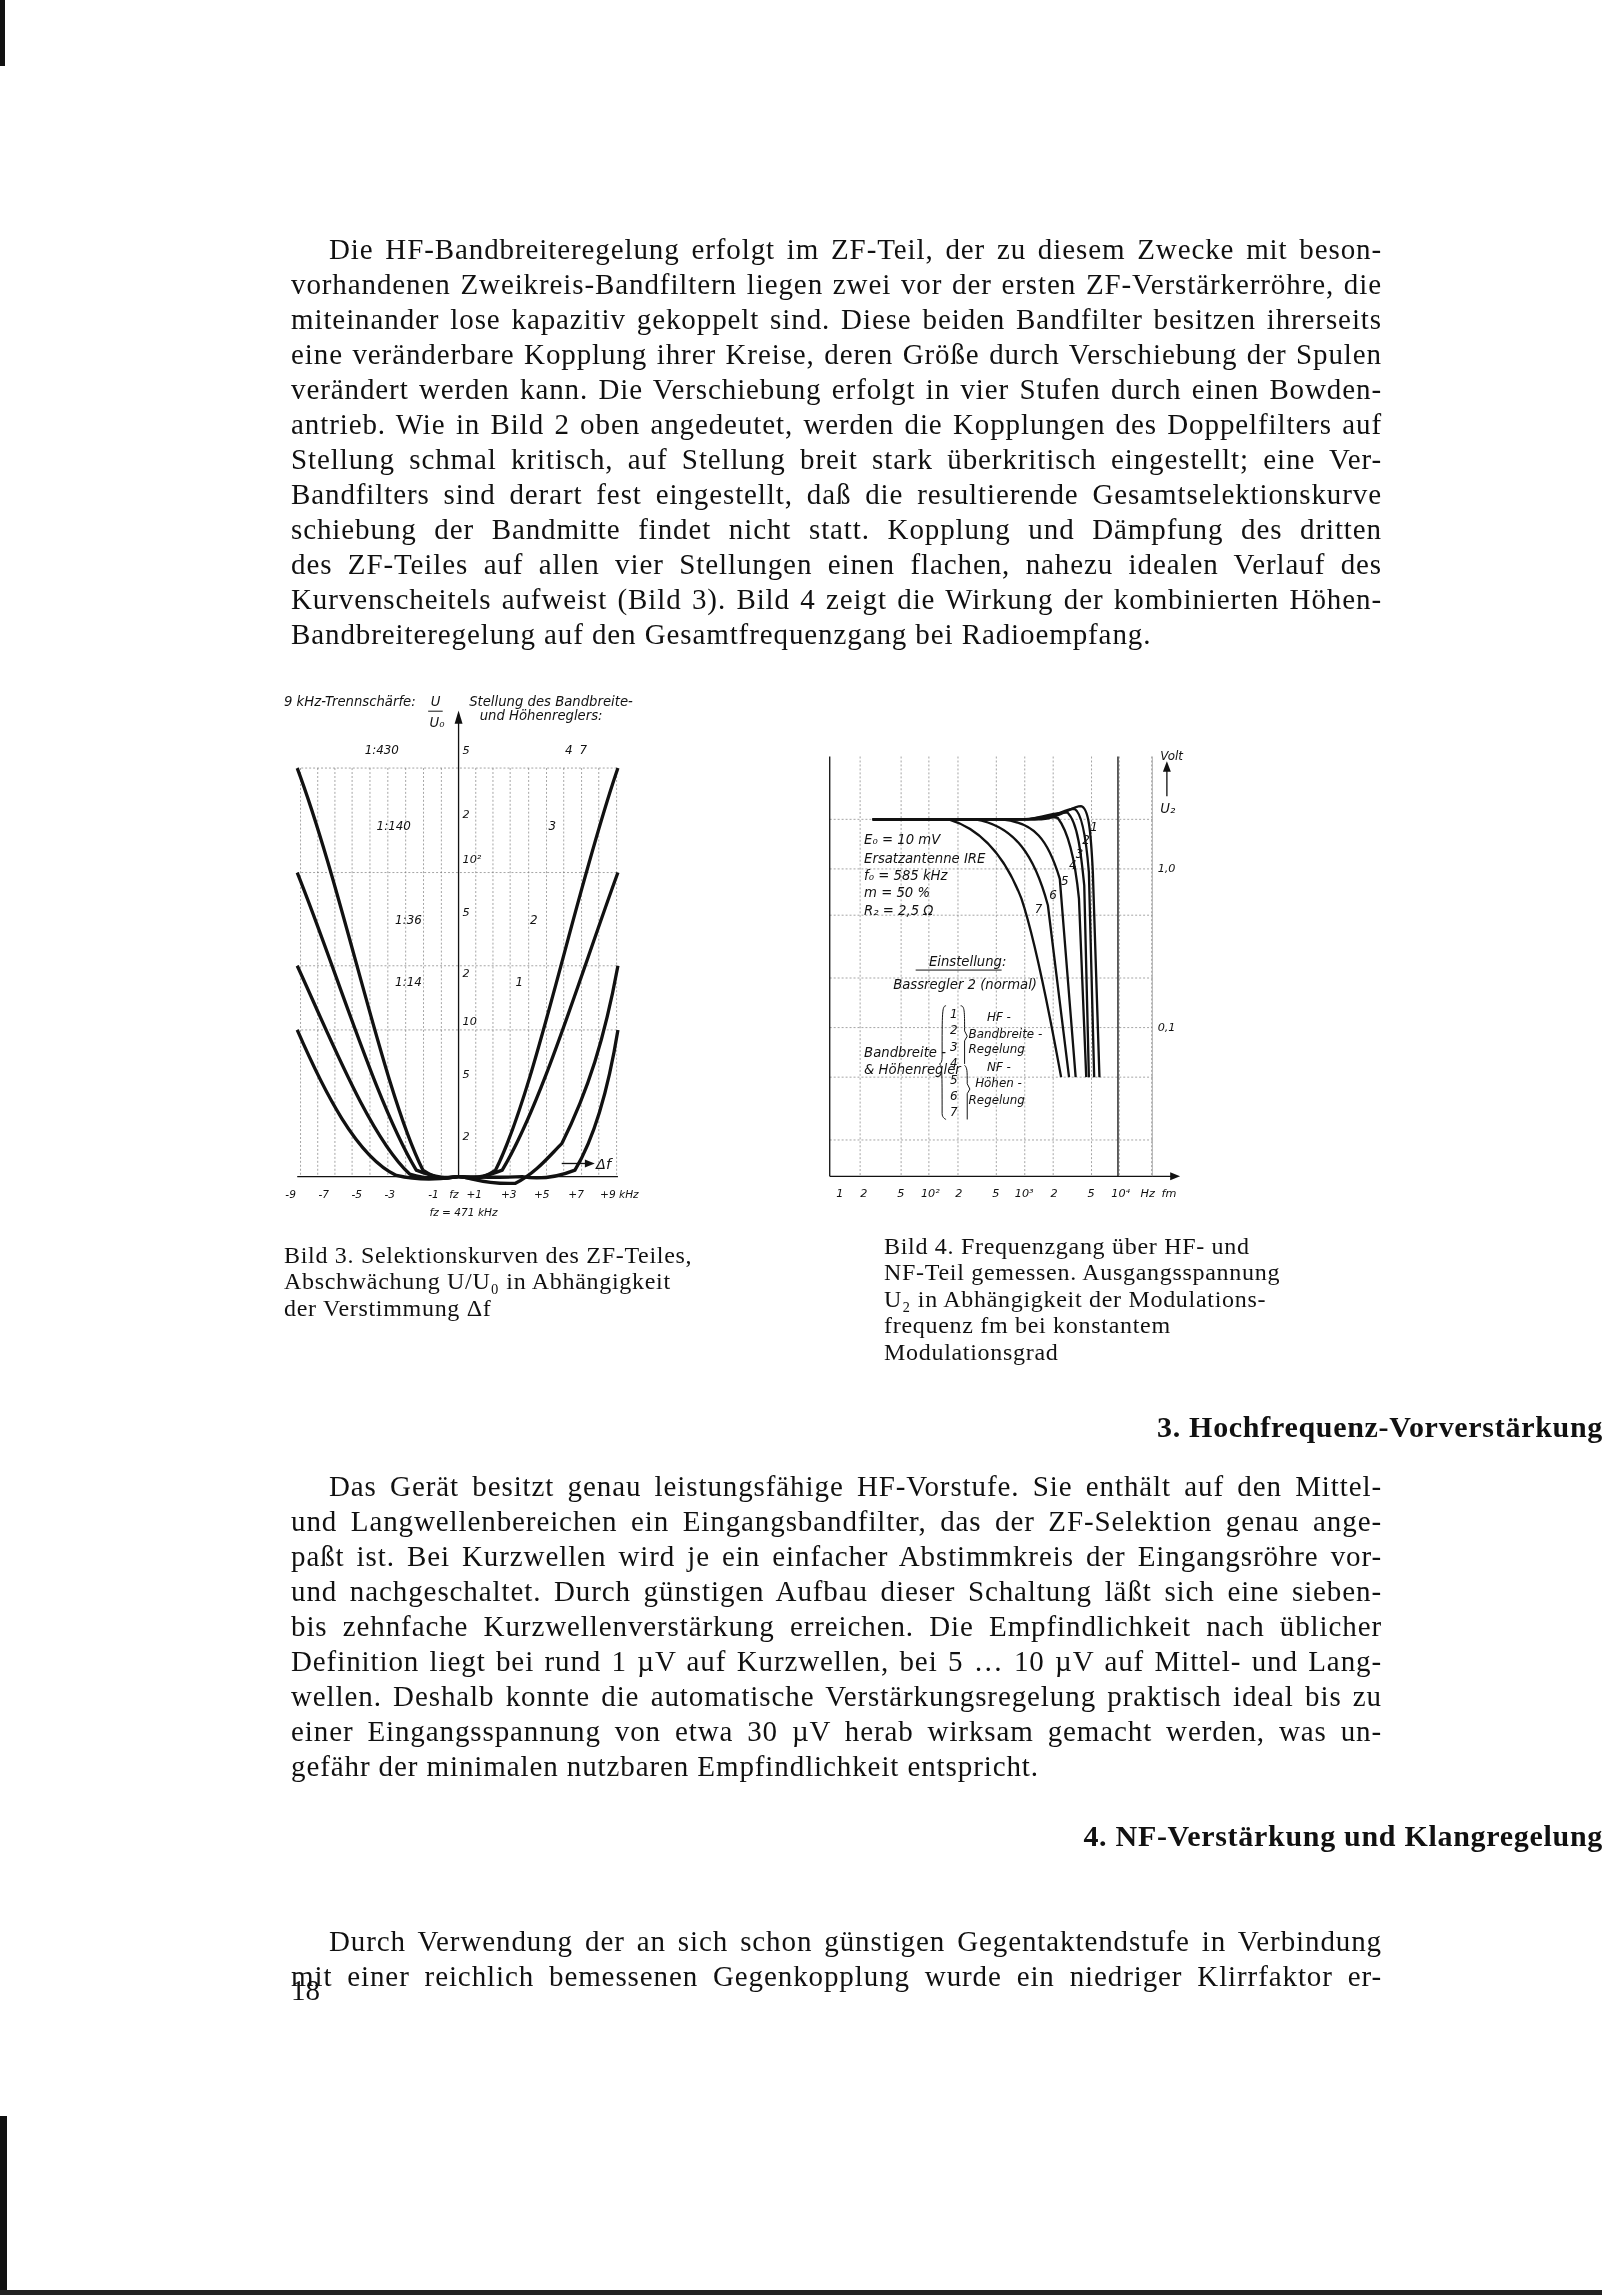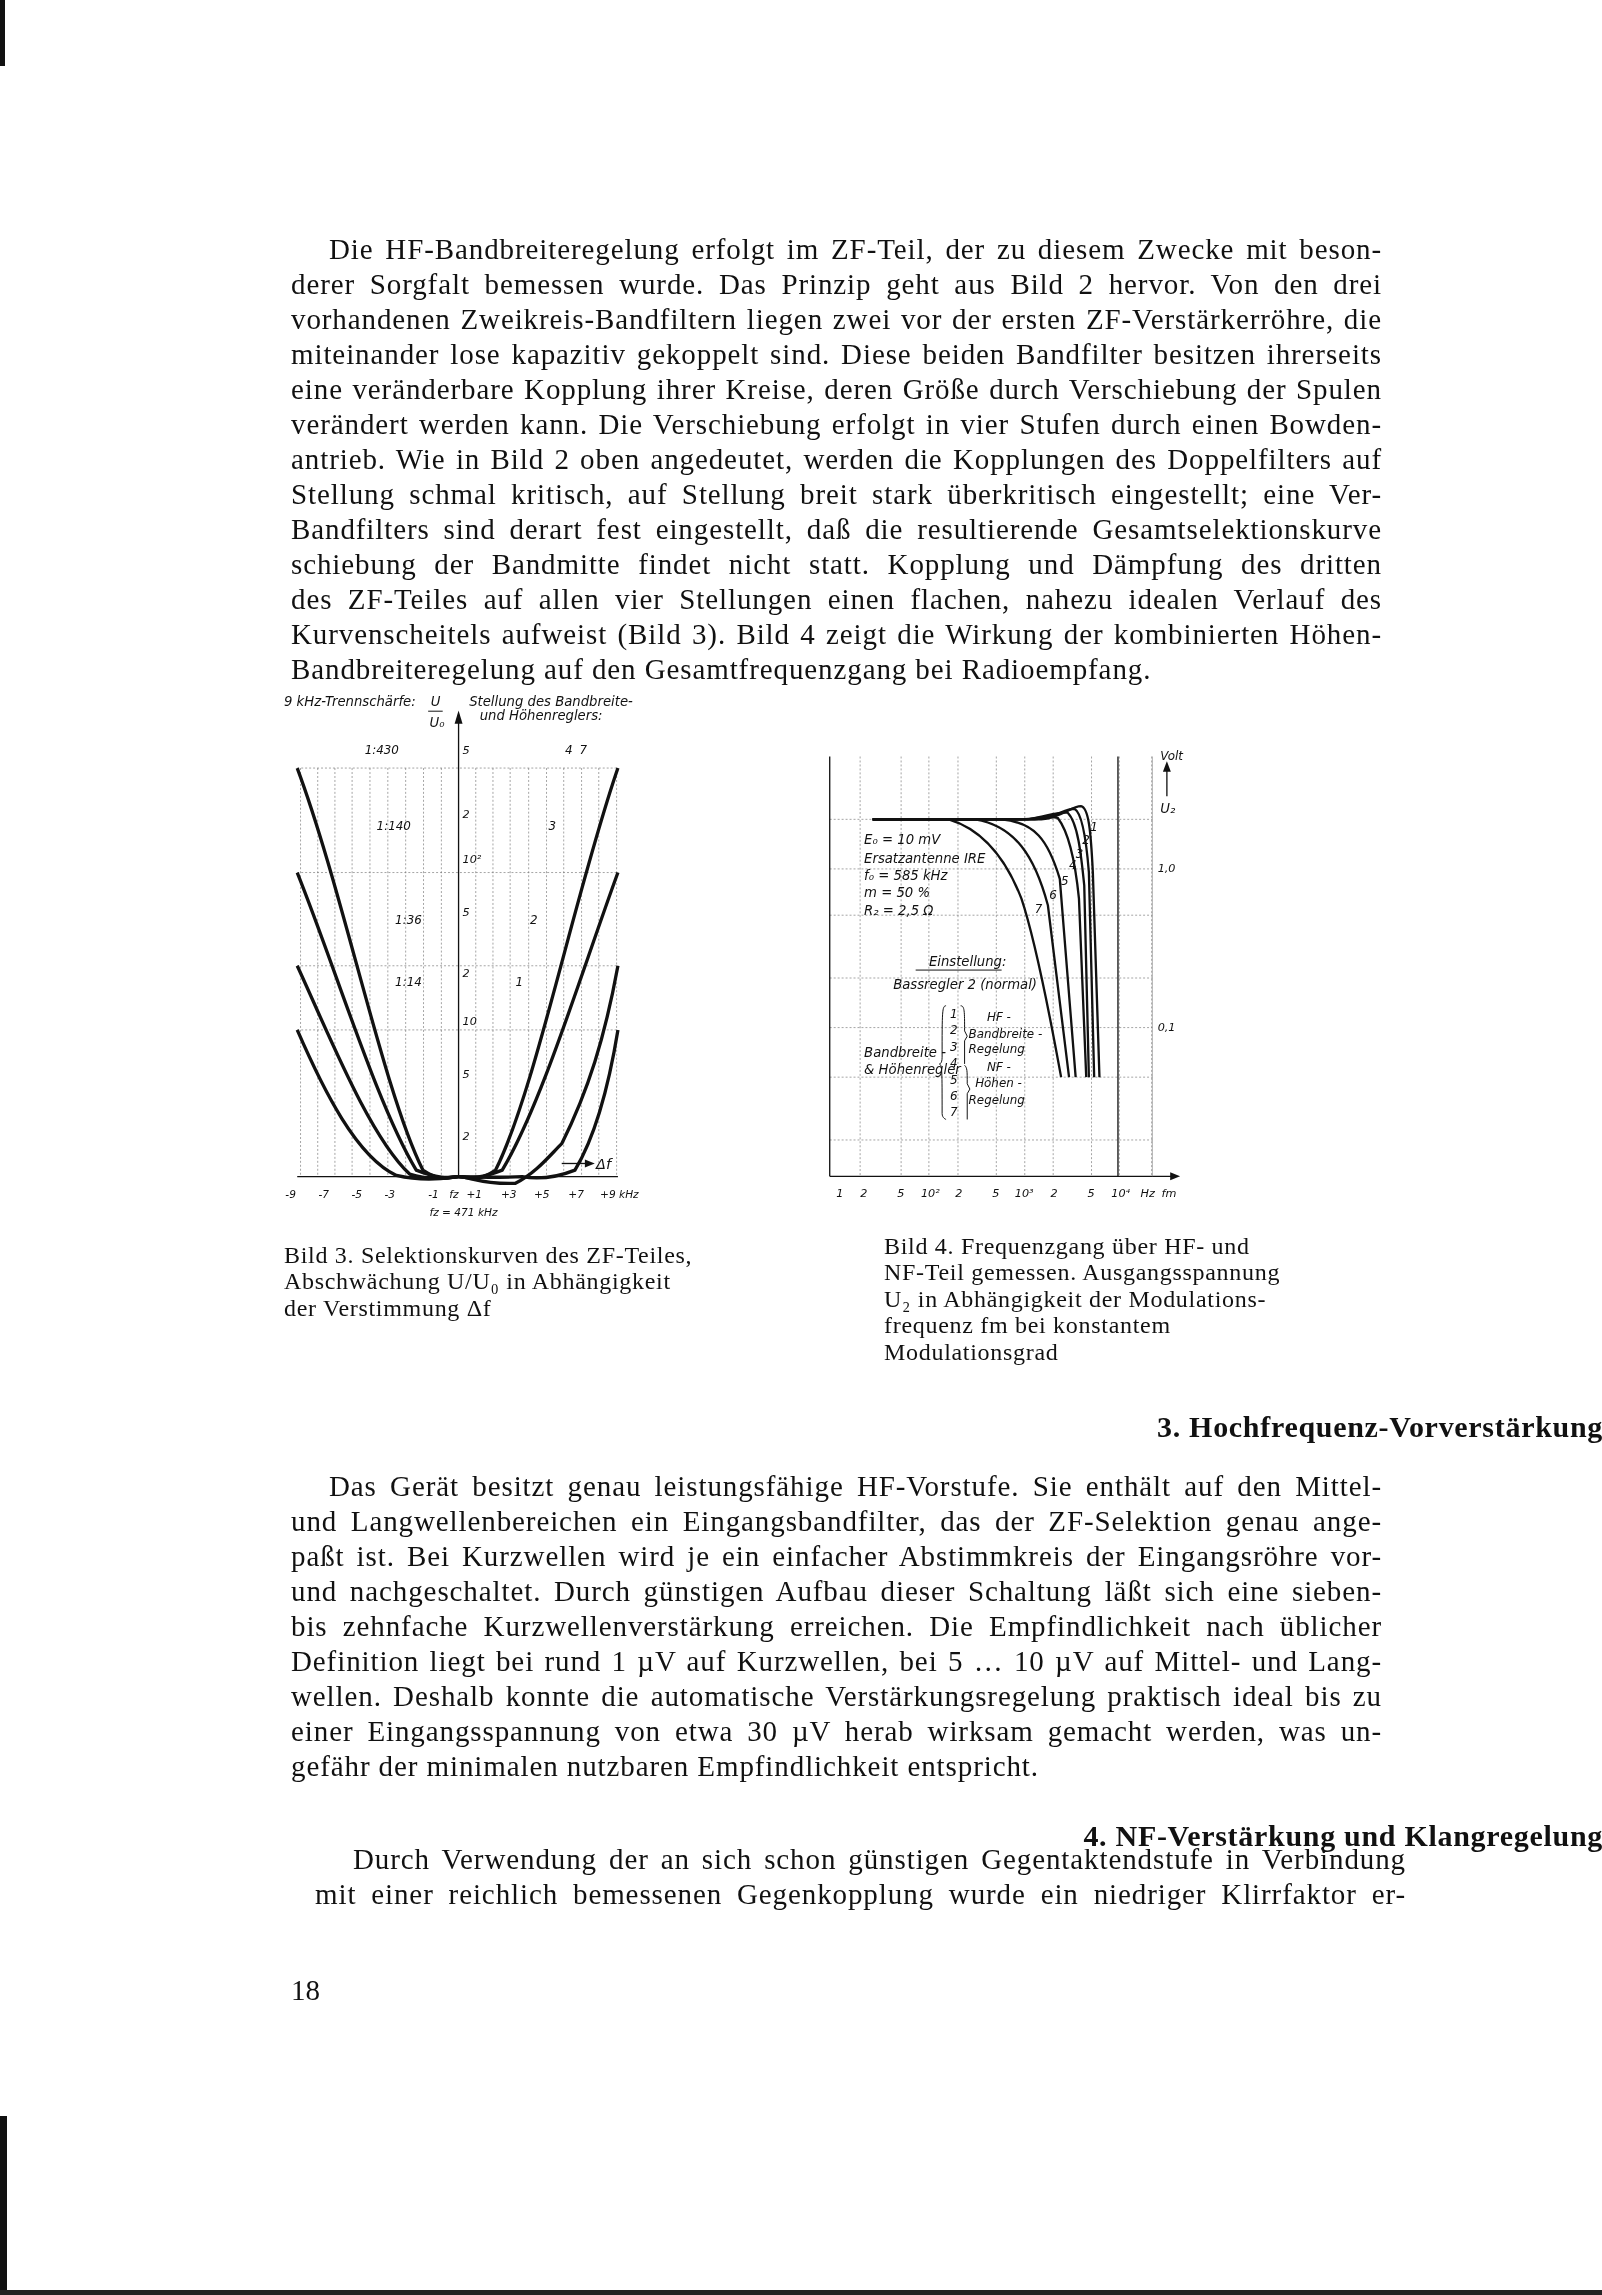--- a/index.html
+++ b/index.html
@@ -23,21 +23,20 @@
 </style>
 </head>
 <body>
 
 <div class="edge-left"></div>
 <div class="edge-left-low"></div>
 <div class="edge-bottom"></div>
 
 <div class="para" style="top:210px;margin-top:22px;">
   <span class="line indent">Die HF-Bandbreiteregelung erfolgt im ZF-Teil, der zu diesem Zwecke mit beson-</span>
-  <span class="line">derer Sorgfalt bemessen wurde. Das Prinzip geht aus Bild 2 hervor. Von den drei</span>
   <span class="line">vorhandenen Zweikreis-Bandfiltern liegen zwei vor der ersten ZF-Verstärkerröhre, die</span>
   <span class="line">miteinander lose kapazitiv gekoppelt sind. Diese beiden Bandfilter besitzen ihrerseits</span>
   <span class="line">eine veränderbare Kopplung ihrer Kreise, deren Größe durch Verschiebung der Spulen</span>
   <span class="line">verändert werden kann. Die Verschiebung erfolgt in vier Stufen durch einen Bowden-</span>
   <span class="line">antrieb. Wie in Bild 2 oben angedeutet, werden die Kopplungen des Doppelfilters auf</span>
   <span class="line">Stellung schmal kritisch, auf Stellung breit stark überkritisch eingestellt; eine Ver-</span>
   <span class="line">Bandfilters sind derart fest eingestellt, daß die resultierende Gesamtselektionskurve</span>
   <span class="line">schiebung der Bandmitte findet nicht statt. Kopplung und Dämpfung des dritten</span>
   <span class="line">des ZF-Teiles auf allen vier Stellungen einen flachen, nahezu idealen Verlauf des</span>
   <span class="line">Kurvenscheitels aufweist (Bild 3). Bild 4 zeigt die Wirkung der kombinierten Höhen-</span>
@@ -240,19 +239,19 @@
   <span class="line">paßt ist. Bei Kurzwellen wird je ein einfacher Abstimmkreis der Eingangsröhre vor-</span>
   <span class="line">und nachgeschaltet. Durch günstigen Aufbau dieser Schaltung läßt sich eine sieben-</span>
   <span class="line">bis zehnfache Kurzwellenverstärkung erreichen. Die Empfindlichkeit nach üblicher</span>
   <span class="line">Definition liegt bei rund 1 µV auf Kurzwellen, bei 5 … 10 µV auf Mittel- und Lang-</span>
   <span class="line">wellen. Deshalb konnte die automatische Verstärkungsregelung praktisch ideal bis zu</span>
   <span class="line">einer Eingangsspannung von etwa 30 µV herab wirksam gemacht werden, was un-</span>
   <span class="line last">gefähr der minimalen nutzbaren Empfindlichkeit entspricht.</span>
 </div>
 
 <div class="heading" style="top:1819px;">4. NF-Verstärkung und Klangregelung</div>
-<div class="para" style="top:1842px;margin-left:24px;">
+<div class="para" style="top:1924px;">
   <span class="line indent">Durch Verwendung der an sich schon günstigen Gegentaktendstufe in Verbindung</span>
   <span class="line">mit einer reichlich bemessenen Gegenkopplung wurde ein niedriger Klirrfaktor er-</span>
 </div>
 
 <div class="pagenum">18</div>
 
 
 </body></html>

